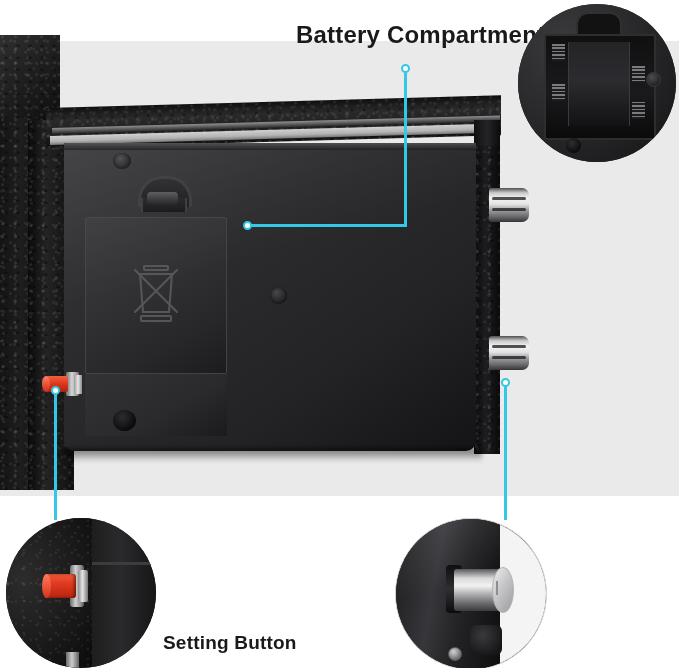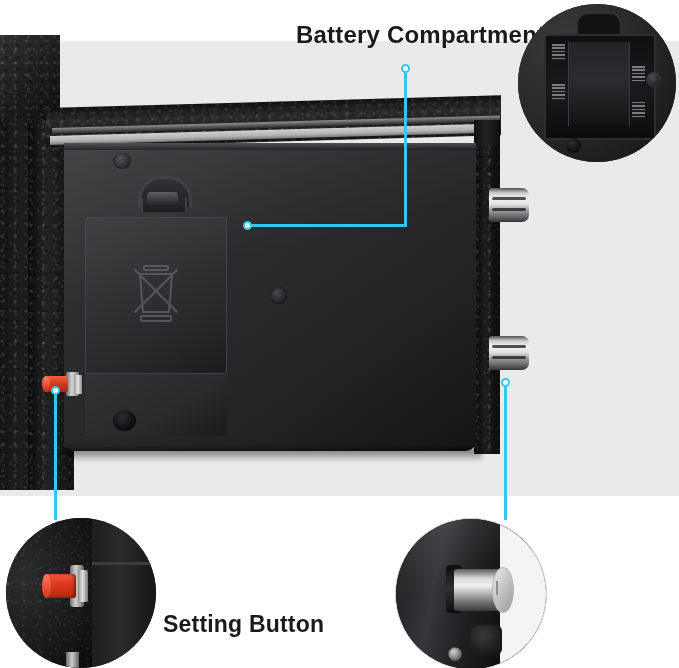--- a/index.html
+++ b/index.html
@@ -32,21 +32,21 @@
 
   
   .label {
     position: absolute;
     color: #1a1a1a;
     font-weight: bold;
     letter-spacing: .2px;
     white-space: nowrap;
   }
   #label-battery { left: 296px; top: 21px; font-size: 24px; }
-  #label-setting { left: 163px; top: 611px; font-size: 23px; }
+  #label-setting { left: 163px; top: 632px; font-size: 19px; }
   #label-bolt    { left: 561px; top: 600px; font-size: 23px; }
 
   
   .cl-line {
     position: absolute;
     background: #32c8e6;
   }
   .cl-dot {
     position: absolute;
     width: 9px; height: 9px;

